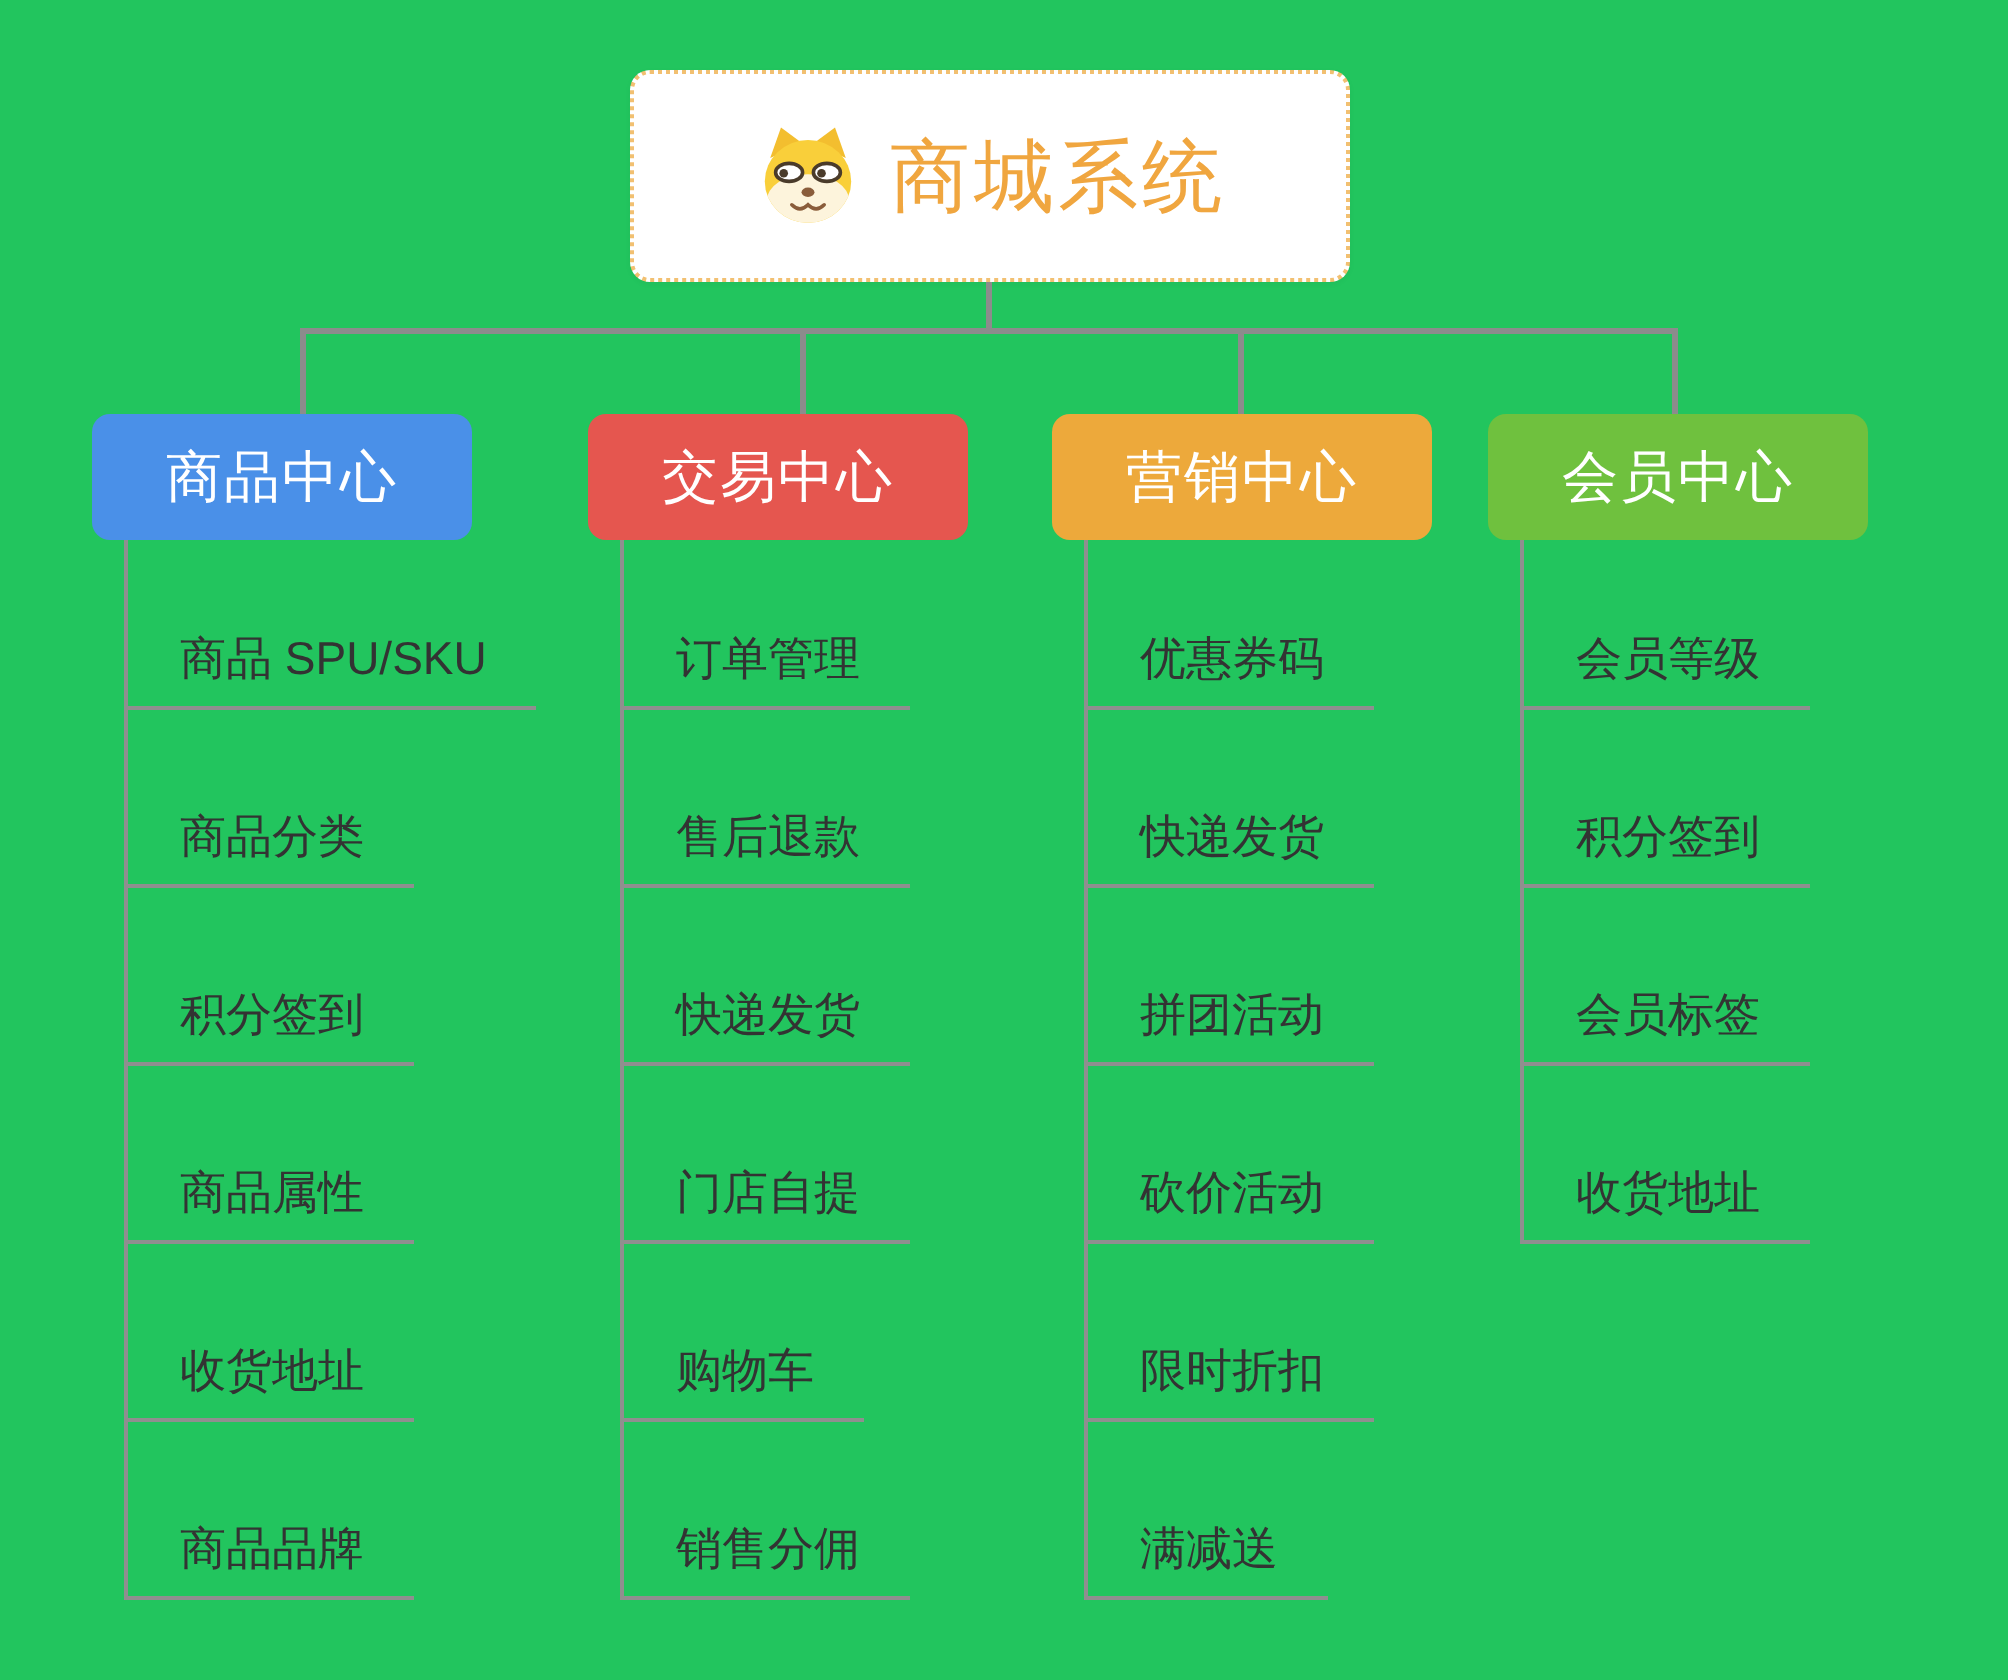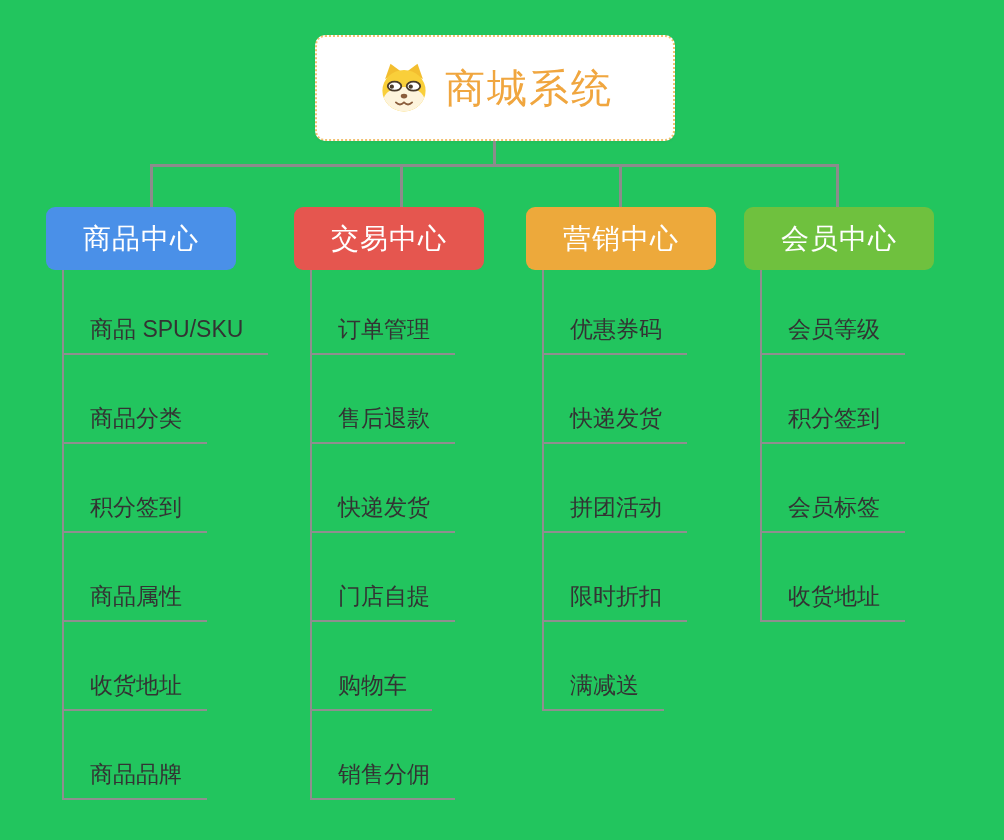--- a/index.html
+++ b/index.html
@@ -121,20 +121,21 @@
       <div class="child">销售分佣</div>
     </div>
   </div>
 
   <div class="branch" style="left:526px;">
     <div class="branch-head" style="background-color: rgb(237, 169, 59);">营销中心</div>
     <div class="children">
       <div class="child">优惠券码</div>
       <div class="child">快递发货</div>
       <div class="child">拼团活动</div>
+      <div class="child">砍价活动</div>
       <div class="child">限时折扣</div>
       <div class="child">满减送</div>
     </div>
   </div>
 
   <div class="branch" style="left:744px;">
     <div class="branch-head" style="background-color: rgb(111, 193, 62);">会员中心</div>
     <div class="children">
       <div class="child">会员等级</div>
       <div class="child">积分签到</div>

